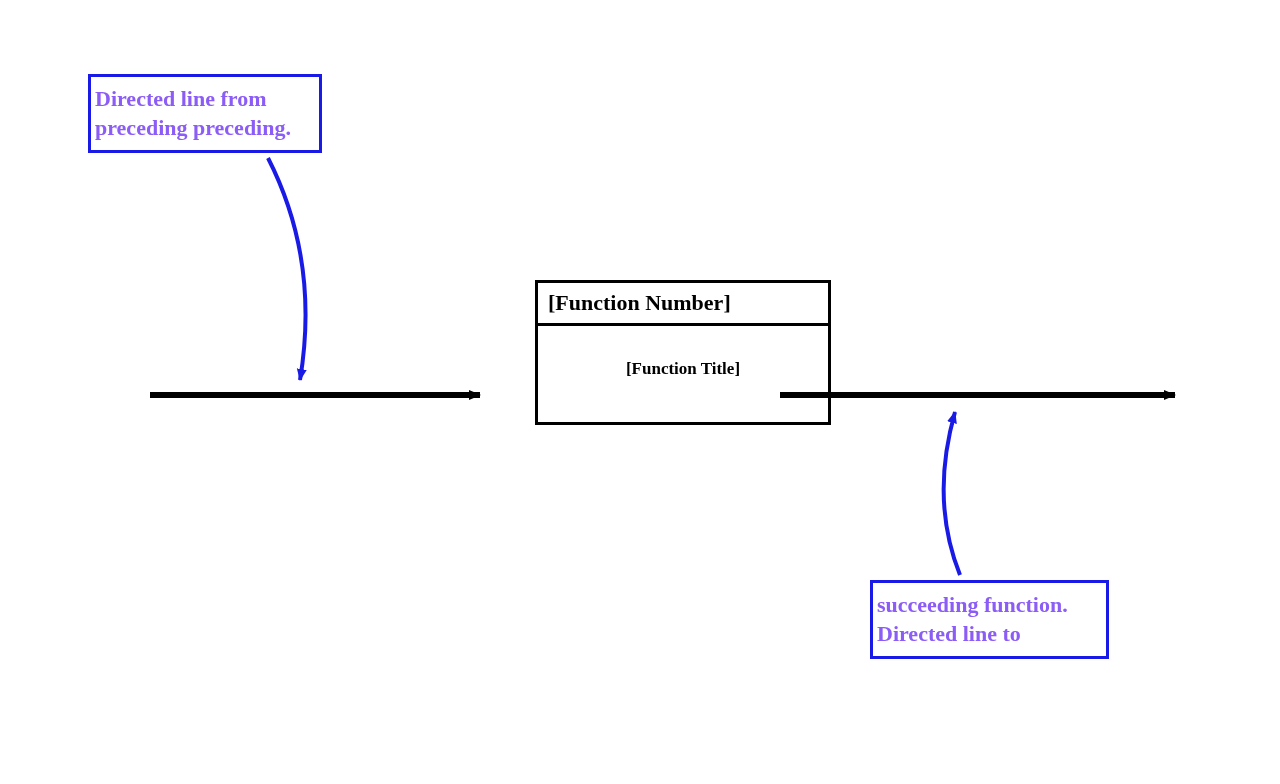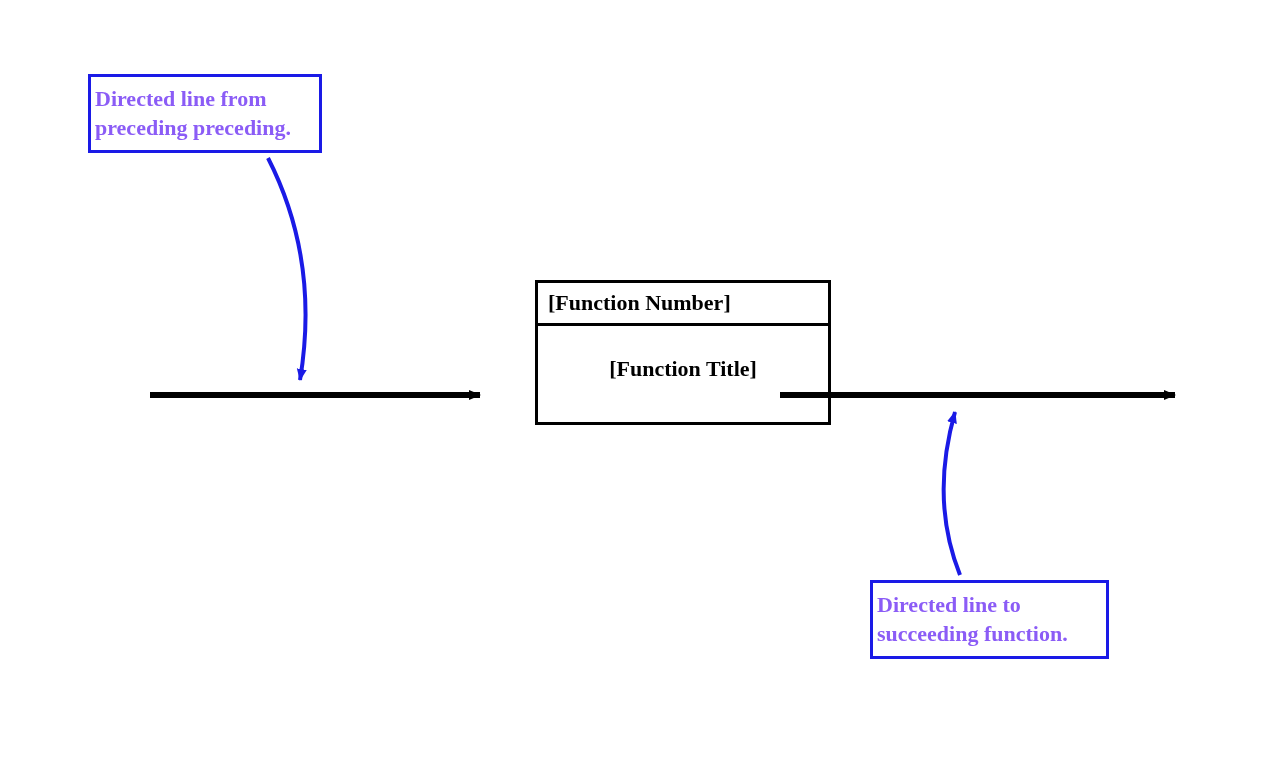--- a/index.html
+++ b/index.html
@@ -37,21 +37,21 @@
     padding: 6px 10px;
     font-weight: bold;
     font-size: 22px;
     height: 28px;
     display: flex;
     align-items: center;
   }
   .function-title {
     padding: 18px 10px 28px 10px;
     font-weight: bold;
-    font-size: 22px;
+    font-size: 17px;
     text-align: center;
     height: 50px;
     display: flex;
     align-items: center;
     justify-content: center;
   }
   svg {
     position: absolute;
     top: 0;
     left: 0;
@@ -67,22 +67,22 @@
     <div>Directed line from</div>
     <div>preceding preceding.</div>
   </div>
 
   <div class="function-box" style="left:487px; top:280px;margin-left:48px;">
     <div class="function-number">[Function Number]</div>
     <div class="function-title">[Function Title]</div>
   </div>
 
   <div class="callout-box" style="left:870px; top:580px; width:225px;">
+    <div>succeeding function.</div>
     <div>Directed line to</div>
-    <div>succeeding function.</div>
   </div>
 
   <svg width="1280" height="784">
     <defs>
       <marker id="arrow-black" markerWidth="14" markerHeight="14" refX="11" refY="5" orient="auto" markerUnits="userSpaceOnUse">
         <path d="M0,0 L12,5 L0,10 Z" fill="#000"></path>
       </marker>
       <marker id="arrow-blue" markerWidth="14" markerHeight="14" refX="11" refY="5" orient="auto" markerUnits="userSpaceOnUse">
         <path d="M0,0 L12,5 L0,10 Z" fill="#1a1ae6"></path>
       </marker>

